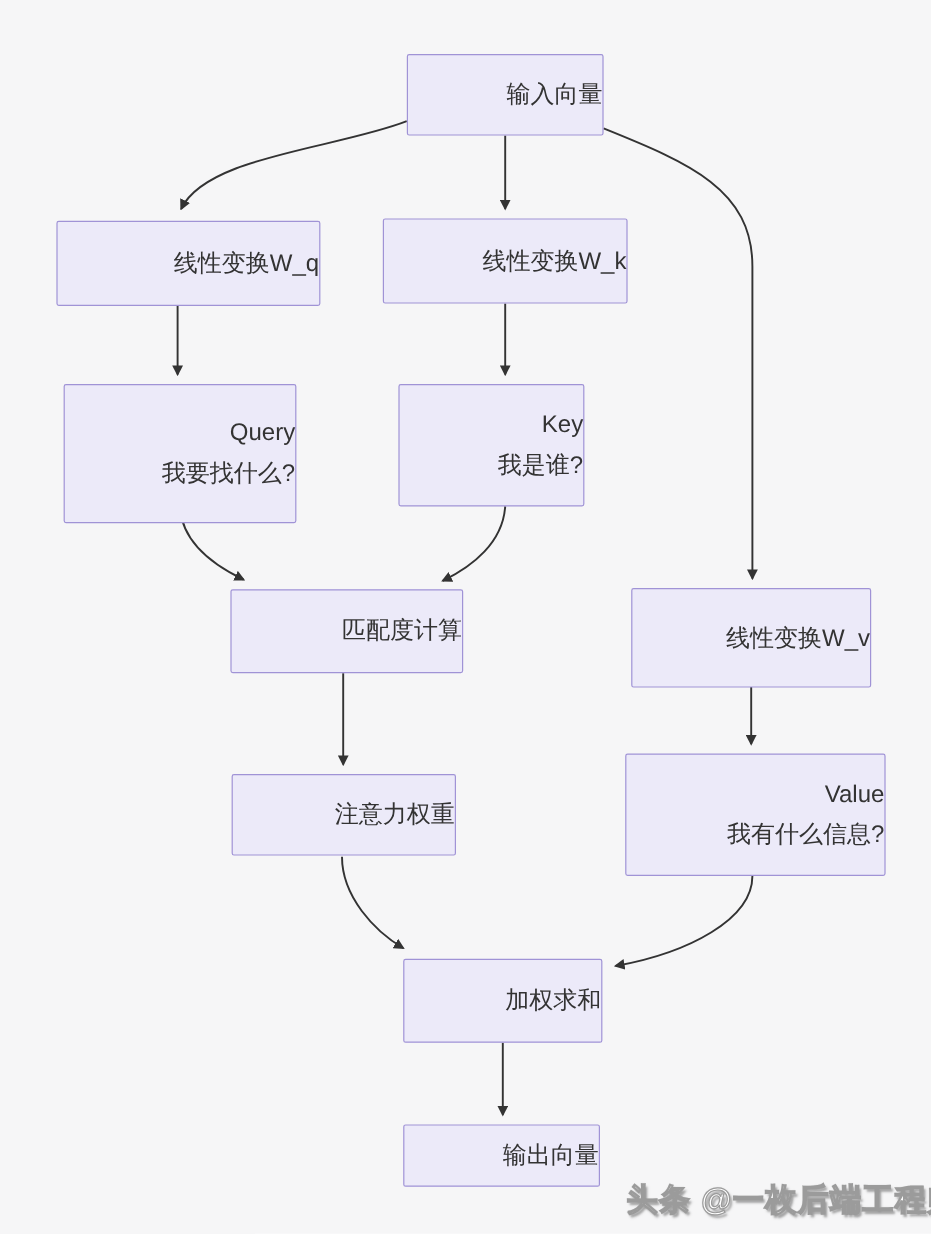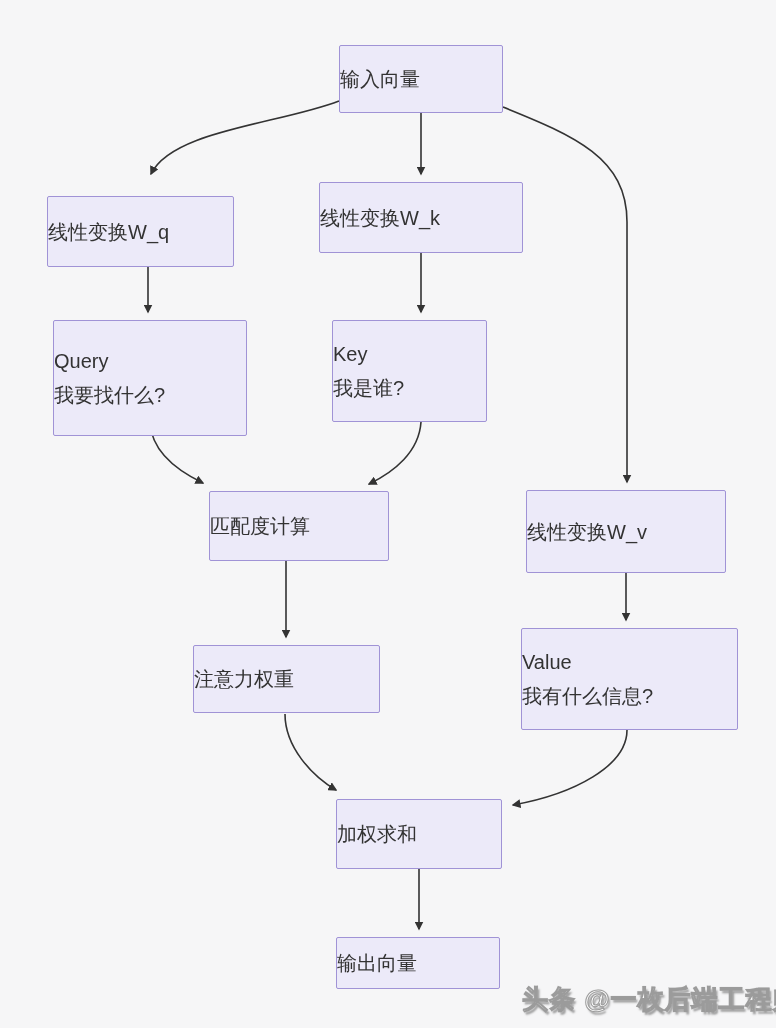--- a/index.html
+++ b/index.html
@@ -10,21 +10,21 @@
     background:#f6f6f7;
     overflow:hidden;
   }
   .edges{position:absolute;left:0;top:0;width:776px;height:1028px;}
   .node{
     position:absolute;
     background:#eceaf9;
     border:1.6px solid #a093d6;
     border-radius:2px;
     display:flex;flex-direction:column;
-    align-items:flex-start;justify-content:center;
+    align-items:flex-end;justify-content:center;
     color:#333333;
     font-size:20px;
     line-height:34px;
     text-align:center;
     box-sizing:border-box;
   }
   .watermark{
     position:absolute;
     left:522px;top:982px;
     width:254px;
@@ -61,39 +61,39 @@
       <path d="M285,714 C285,747 312,776 336,790" marker-end="url(#arrow)"></path>
       <path d="M627,730 C627,766 574,794 513,805" marker-end="url(#arrow)"></path>
       <path d="M419,869 L419,929" marker-end="url(#arrow)"></path>
     </g>
   </svg>
 
   <div class="node" style="left:339px;top:45px;width:164px;height:68px">
     <span>输入向量</span>
   </div>
 
-  <div class="node" style="left:47px;top:196px;width:187px;height:71px">
+  <div class="node" style="left:47px;top:184px;width:220px;height:71px">
     <span>线性变换W_q</span>
   </div>
 
   <div class="node" style="left:319px;top:182px;width:204px;height:71px">
     <span>线性变换W_k</span>
   </div>
 
   <div class="node" style="left:53px;top:320px;width:194px;height:116px">
     <span>Query</span>
     <span>我要找什么?</span>
   </div>
 
   <div class="node" style="left:332px;top:320px;width:155px;height:102px">
     <span>Key</span>
     <span>我是谁?</span>
   </div>
 
-  <div class="node" style="left:209px;top:491px;width:180px;height:70px">
+  <div class="node" style="left:192px;top:491px;width:194px;height:70px">
     <span>匹配度计算</span>
   </div>
 
   <div class="node" style="left:526px;top:490px;width:200px;height:83px">
     <span>线性变换W_v</span>
   </div>
 
   <div class="node" style="left:521px;top:628px;width:217px;height:102px">
     <span>Value</span>
     <span>我有什么信息?</span>

